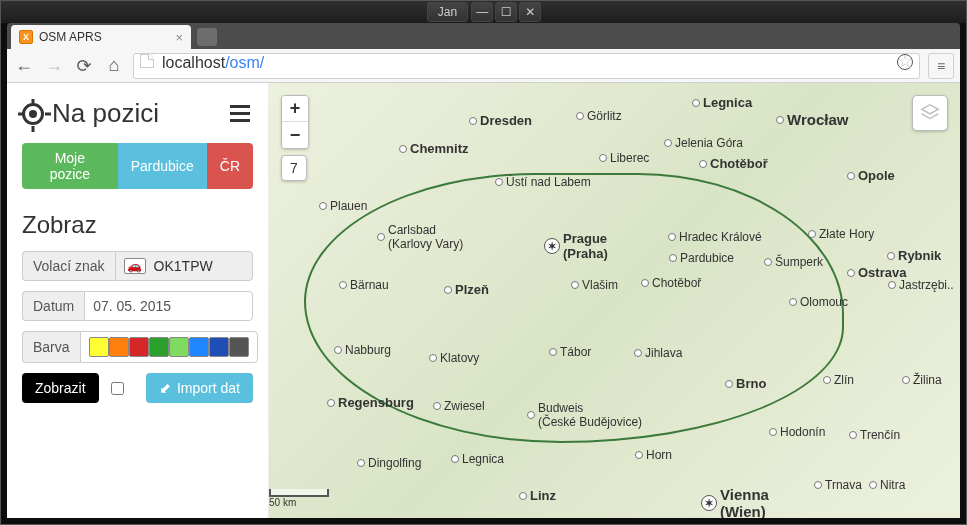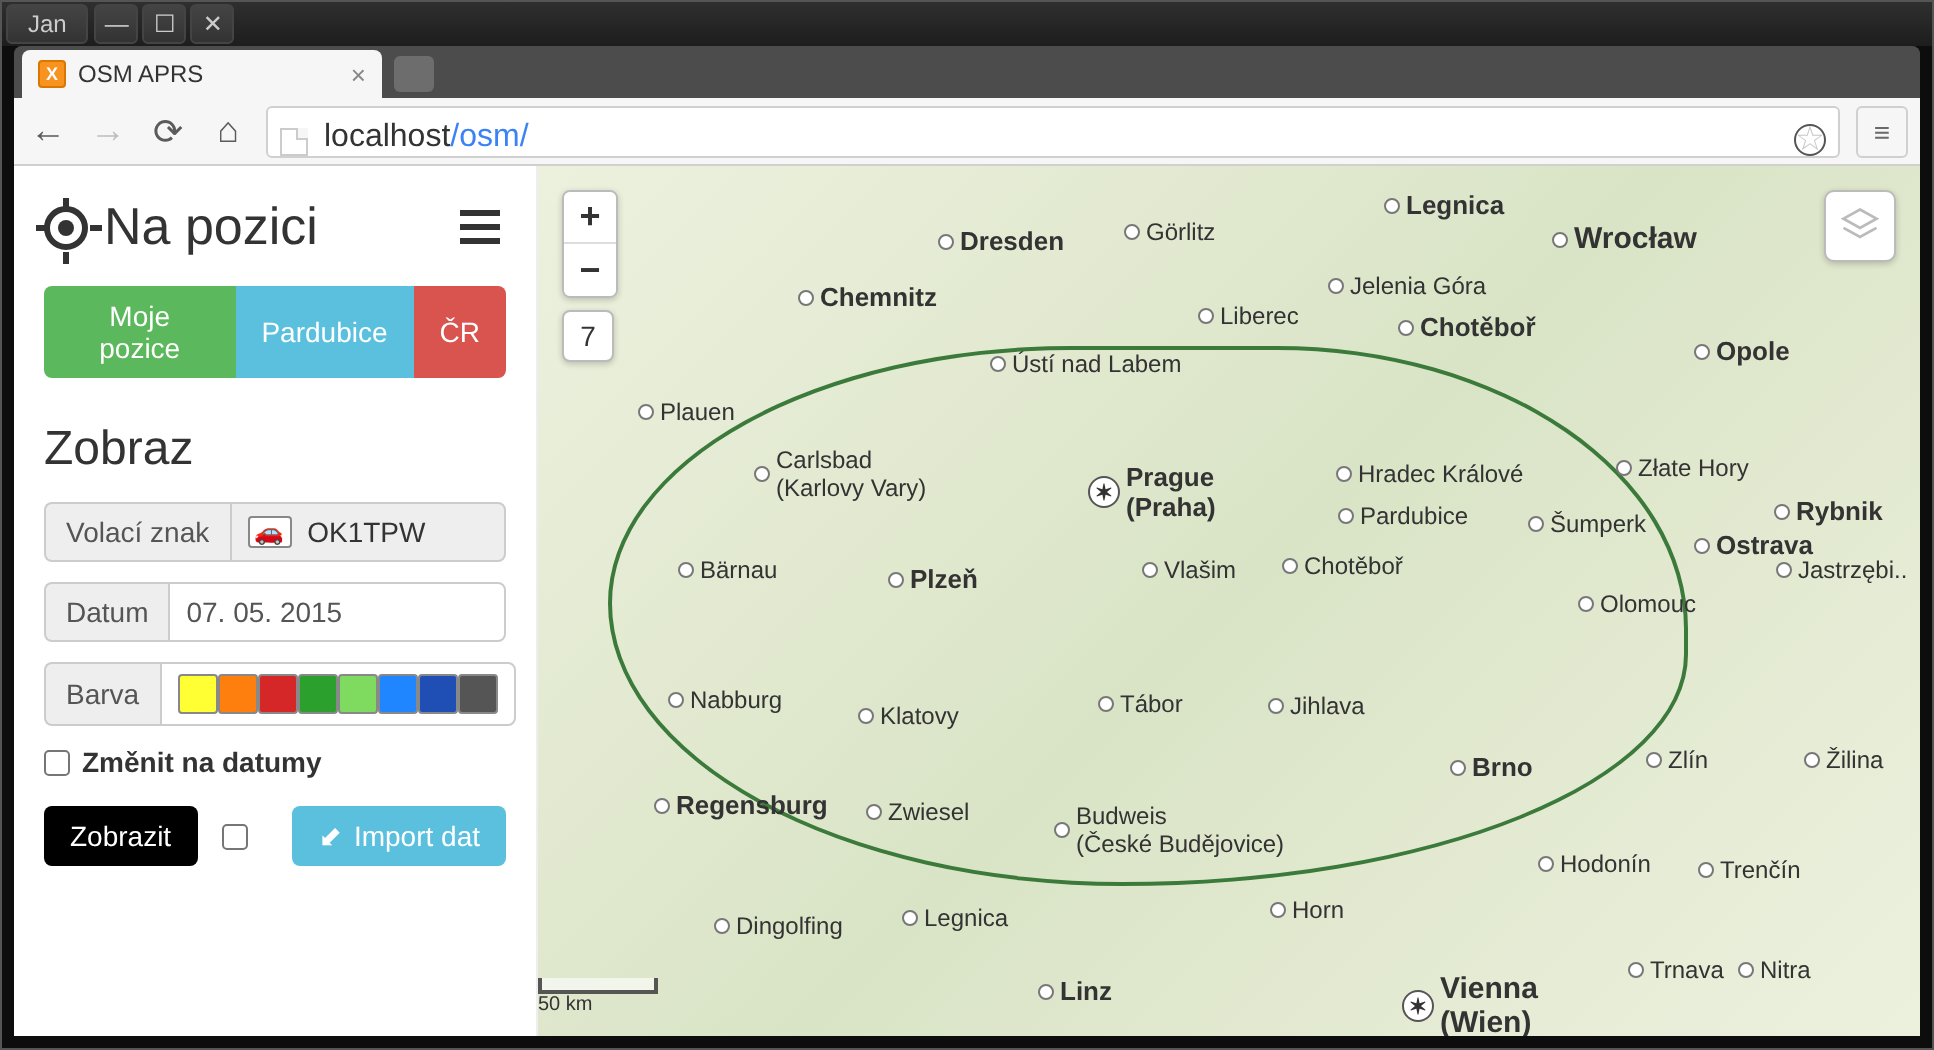--- a/index.html
+++ b/index.html
@@ -1,34 +1,34 @@
 <!DOCTYPE html>
 <html><head>
 <meta charset="utf-8">
 <style>
 html,body{margin:0;padding:0;height:100%;font-family:"Helvetica Neue",Arial,sans-serif;font-size:14px;color:#333;background:#fff}
 *{box-sizing:border-box}
 
 
 .window{width:967px;height:525px;background:#0d0d0d;position:relative;overflow:hidden;border:1px solid #555}
-.titlebar{height:22px;background:linear-gradient(#2f2f2f,#1d1d1d);display:flex;justify-content:flex-start;align-items:stretch;color:#ccc;font-size:12px}
+.titlebar{height:22px;background:linear-gradient(#2f2f2f,#1d1d1d);display:flex;justify-content:center;align-items:stretch;color:#ccc;font-size:12px}
 .titlebar .user{padding:2px 10px;border:1px solid #444;margin:1px 2px;border-radius:3px;background:linear-gradient(#444,#333);display:flex;align-items:center}
 .titlebar .sysbtn{width:22px;border:1px solid #444;margin:1px 1px;border-radius:3px;background:linear-gradient(#444,#333);display:flex;align-items:center;justify-content:center}
 
 
 .browser{position:absolute;top:22px;left:6px;right:6px;bottom:6px;background:#333;border-radius:4px 4px 0 0;overflow:hidden;display:flex;flex-direction:column}
 .tabstrip{height:26px;background:#4c4c4c;display:flex;align-items:flex-end;padding-left:4px}
 .tab{height:24px;background:#f6f6f6;border-radius:4px 4px 0 0;min-width:180px;display:flex;align-items:center;padding:0 8px;font-size:12px;color:#333;position:relative}
 .tab .favicon{width:14px;height:14px;background:#f7931e;border:1px solid #d97700;border-radius:2px;margin-right:6px;display:flex;align-items:center;justify-content:center;color:#fff;font-weight:bold;font-size:9px}
 .tab .close{margin-left:auto;color:#888;font-size:13px}
 .newtab{width:20px;height:18px;background:#6d6d6d;margin-left:6px;margin-bottom:3px;border-radius:3px}
 .toolbar{height:34px;background:#f6f6f6;border-bottom:1px solid #d0d0d0;display:flex;align-items:center;padding:0 6px;gap:8px}
 .navbtn{width:22px;height:22px;display:flex;align-items:center;justify-content:center;color:#5b5b5b;font-size:18px}
 .navbtn.dis{color:#bfbfbf}
-.omnibox{flex:1;height:26px;border:1px solid #d0d0d0;border-radius:3px;background:#fff;display:flex;align-items:flex-end;padding:0 6px;color:#333;font-size:16px}
+.omnibox{flex:1;height:26px;border:1px solid #d0d0d0;border-radius:3px;background:#fff;display:flex;align-items:flex-start;padding:0 6px;color:#333;font-size:16px}
 .omnibox .doc{width:14px;height:14px;border:1px solid #ccc;margin-right:8px;position:relative}
 .omnibox .doc:after{content:"";position:absolute;top:-1px;right:-1px;width:5px;height:5px;background:#f6f6f6;border-left:1px solid #ccc;border-bottom:1px solid #ccc}
 .omnibox .host{color:#333}
 .omnibox .path{color:#3b82f6}
 .omnibox .star{margin-left:auto;color:#c8c8c8;font-size:17px}
 .menu-btn{width:26px;height:26px;border:1px solid #d0d0d0;border-radius:3px;display:flex;align-items:center;justify-content:center;color:#6a6a6a}
 
 
 .page{flex:1;display:flex;background:#fff;position:relative;overflow:hidden}
 .sidebar{width:262px;padding:15px;border-right:1px solid #eee;background:#fff}
@@ -164,44 +164,40 @@
               <span style="background: rgb(255, 127, 14);"></span>
               <span style="background: rgb(214, 39, 40);"></span>
               <span style="background: rgb(44, 160, 44);"></span>
               <span style="background: rgb(127, 219, 95);"></span>
               <span style="background: rgb(31, 134, 255);"></span>
               <span style="background: rgb(31, 79, 180);"></span>
               <span style="background: rgb(85, 85, 85);"></span>
             </div>
         </div>
 
-        <label class="check-row">
-          <input type="checkbox" style="">
-          <span>Změnit na datumy</span>
-        </label>
 
         <div class="actions">
           <button class="btn2 green">Zobrazit</button>
           <input type="checkbox" style="">
           <button class="btn2 sky">
             <span>⬋</span>
             <span>Import dat</span>
           </button>
         </div>
       </div>
 
       <div class="map">
         <div class="map-tiles"></div>
         <div class="country-cz"></div>
         <div id="cities">
             <div class="city big" style="left: 200px; top: 30px;">
               <span class="dot"></span>
               <span>Dresden</span>
             </div>
-            <div class="city " style="left: 293px; top: 26px; text-align: right;">
+            <div class="city " style="left: 307px; top: 26px; text-align: right;">
               <span class="dot"></span>
               <span>Görlitz</span>
             </div>
             <div class="city big" style="left: 423px; top: 12px;">
               <span class="dot"></span>
               <span>Legnica</span>
             </div>
             <div class="city huge" style="left: 507px; top: 28px;">
               <span class="dot"></span>
               <span>Wrocław</span>

